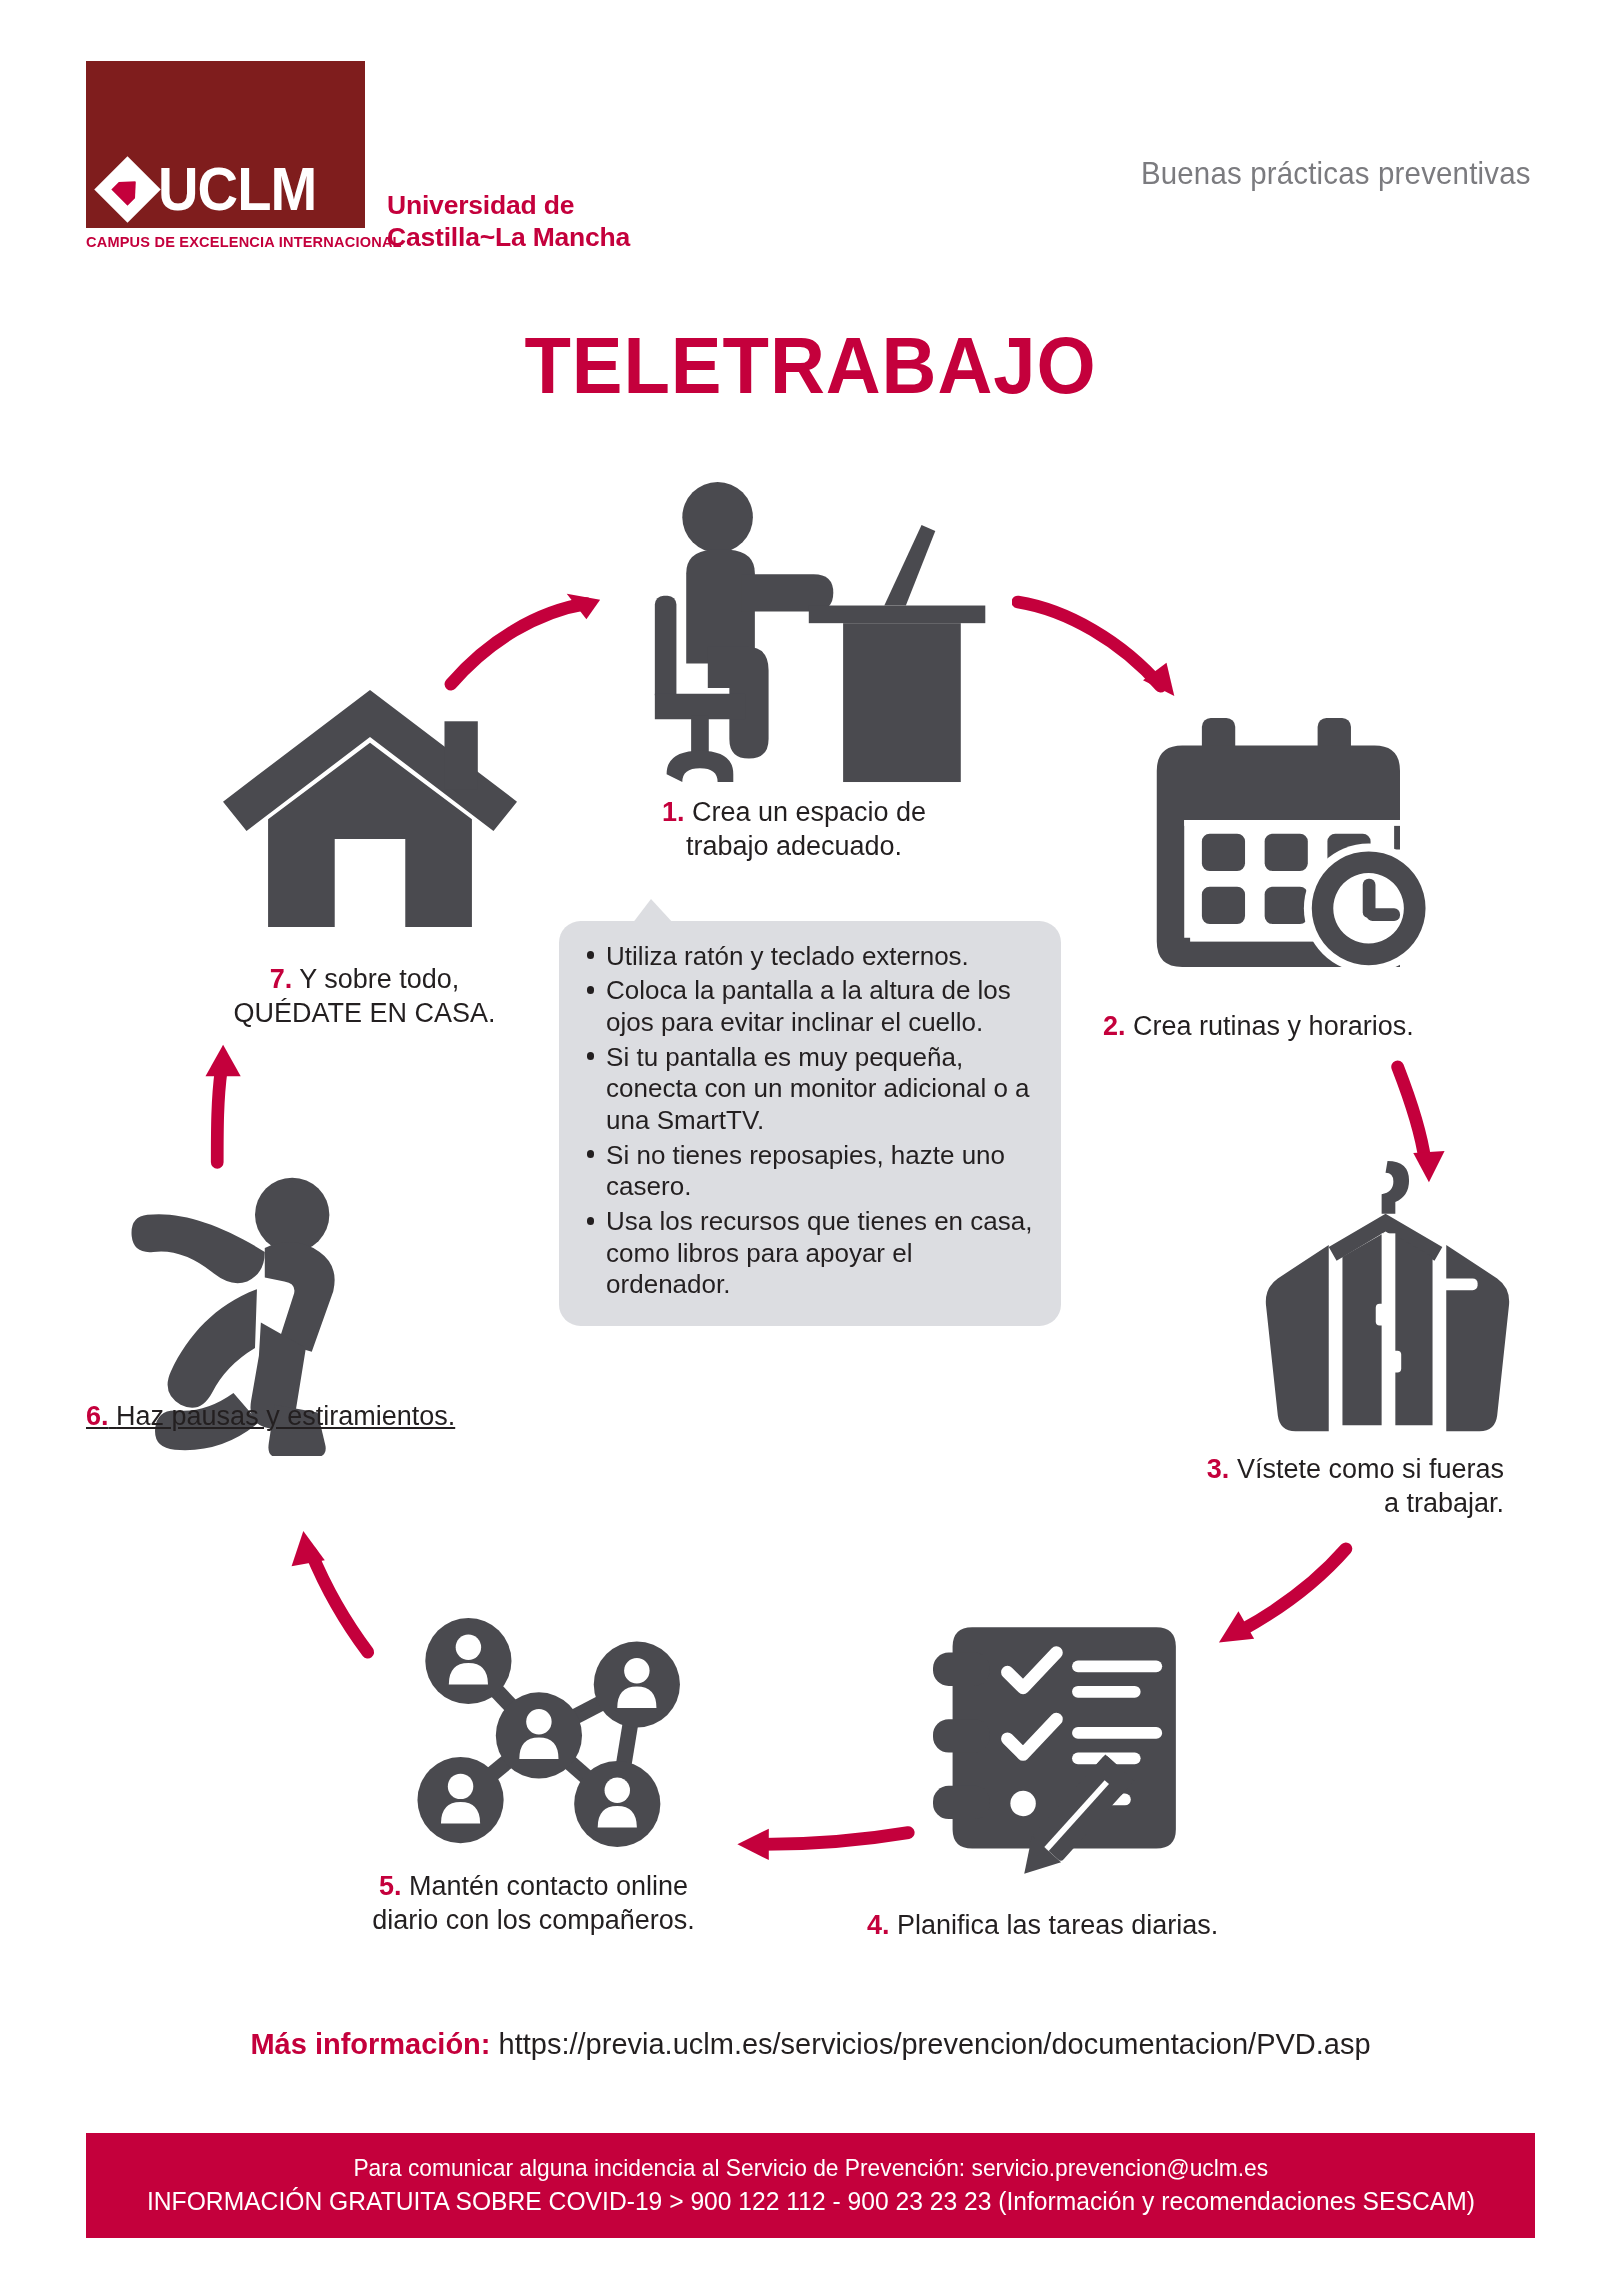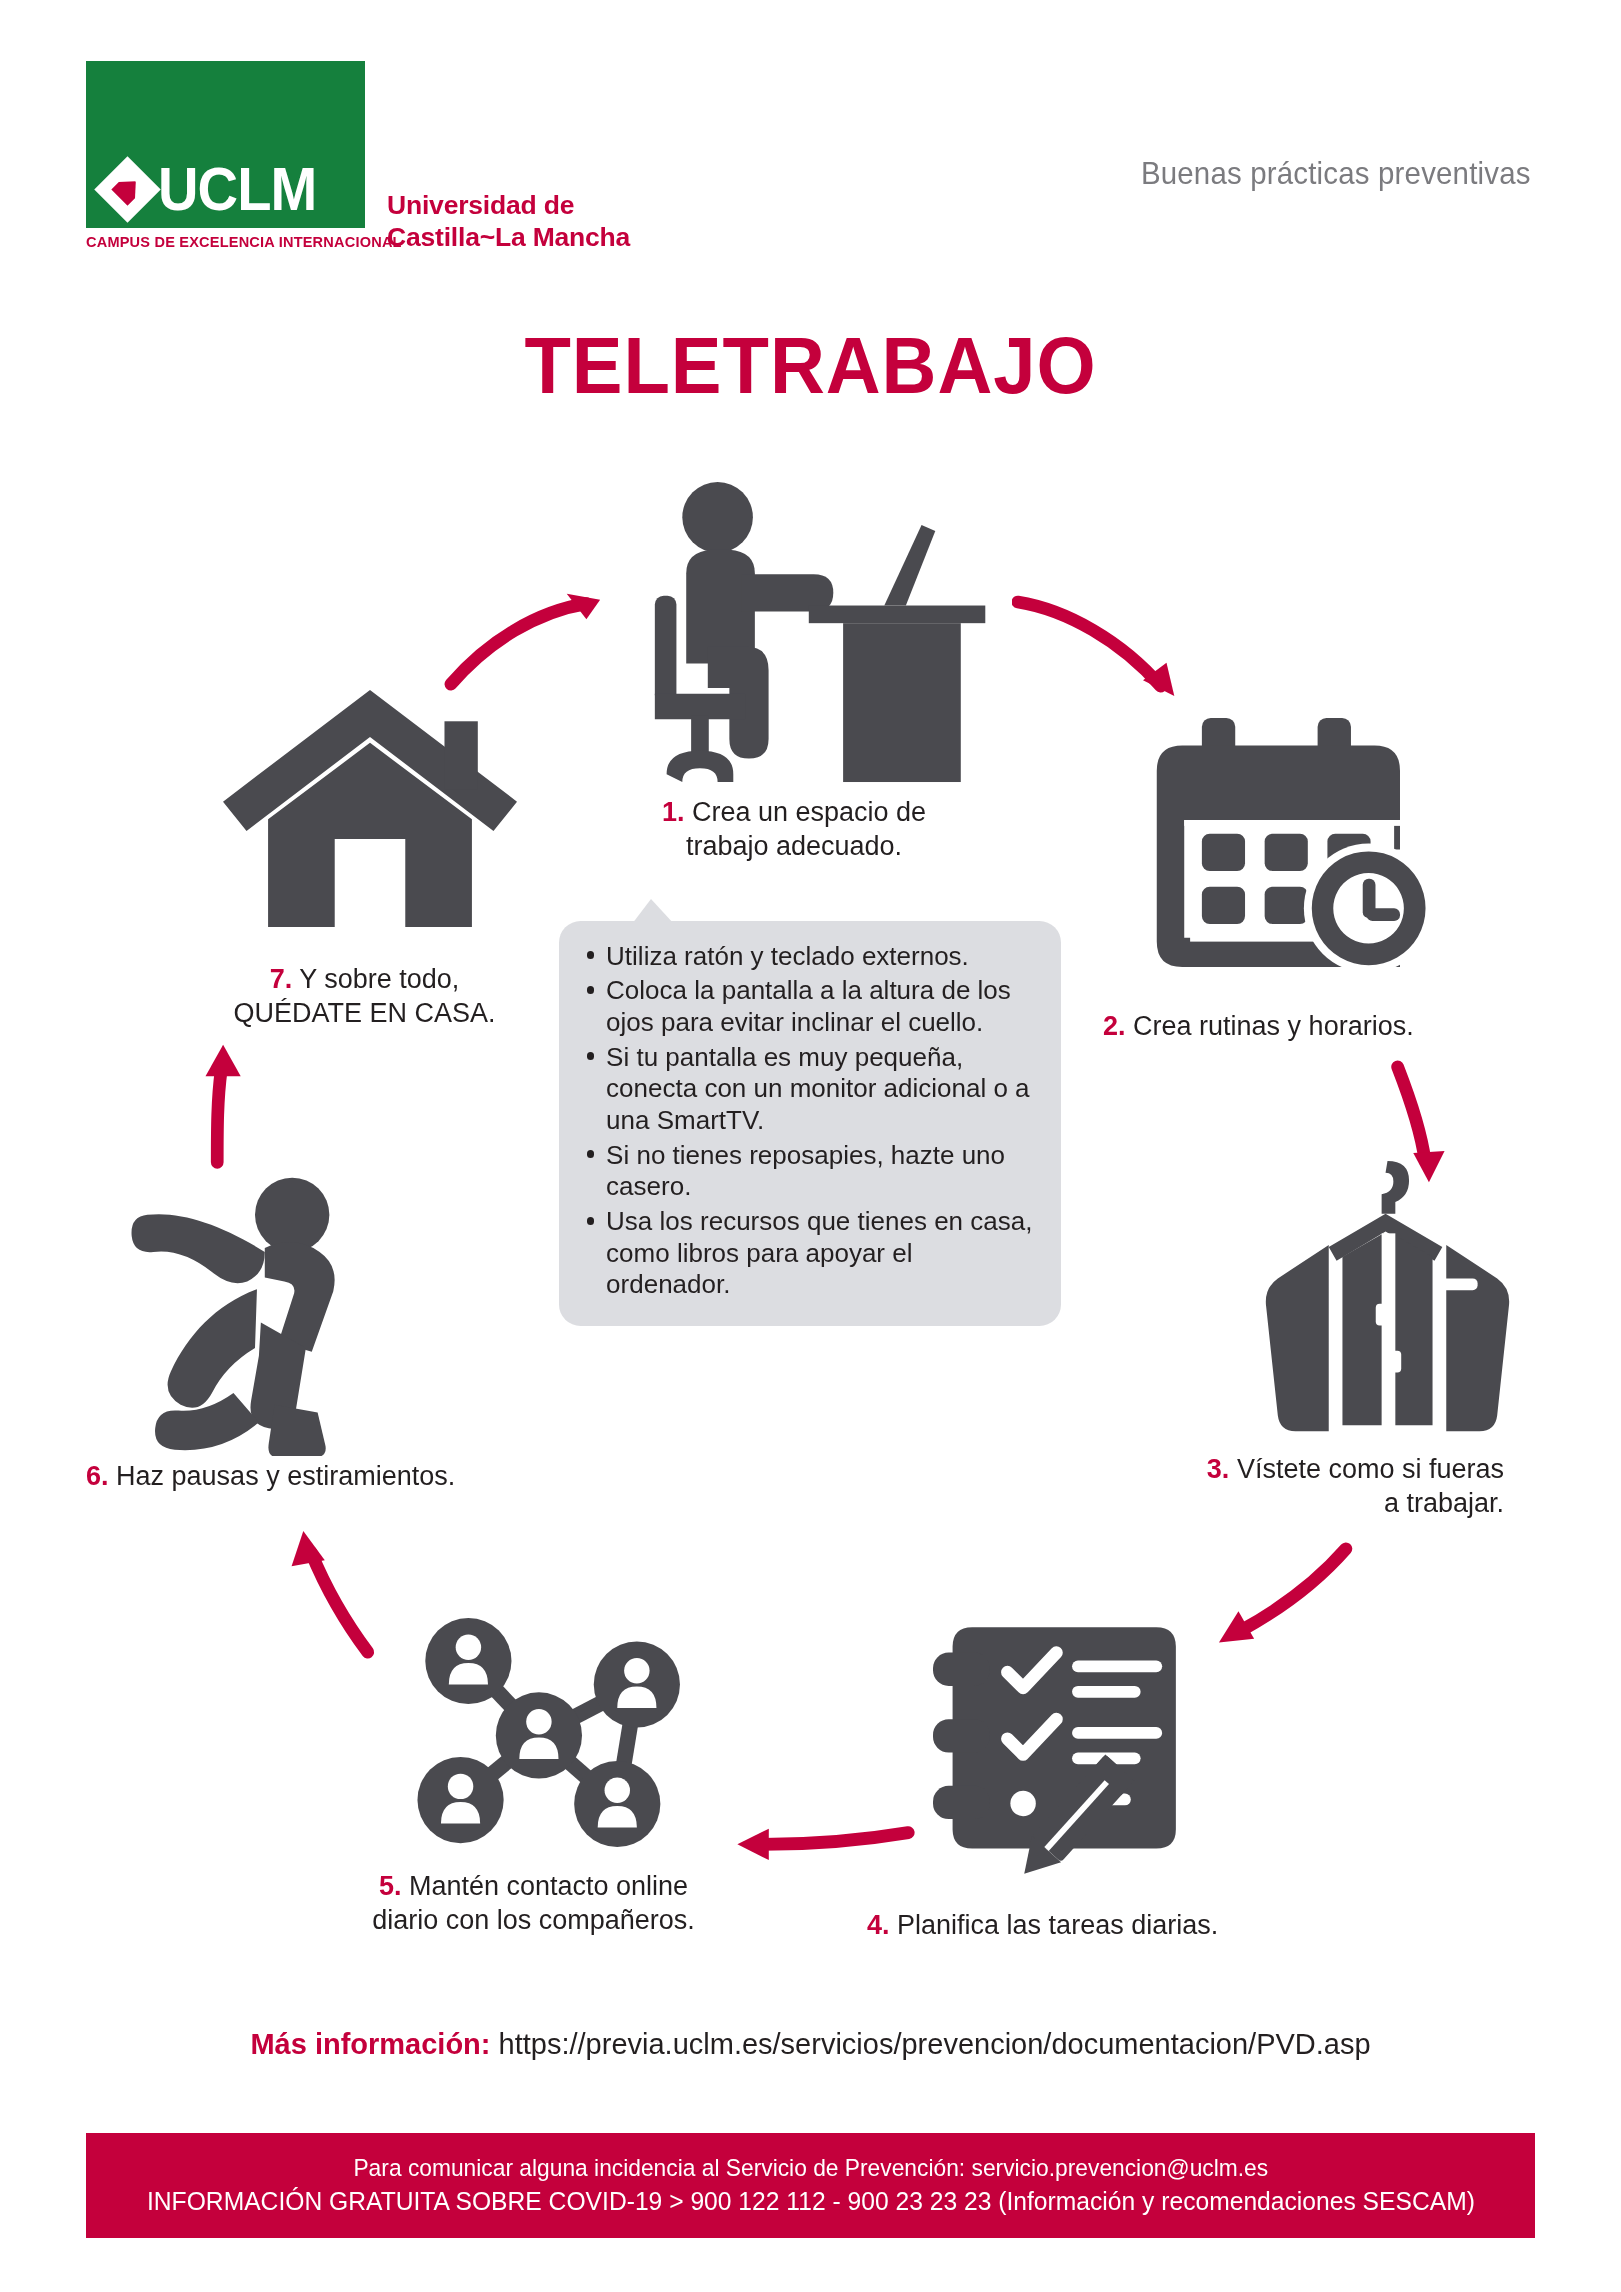--- a/index.html
+++ b/index.html
@@ -6,21 +6,21 @@
   body{
     width:1621px;height:2293px;position:relative;overflow:hidden;
     font-family:"Liberation Sans","DejaVu Sans",sans-serif;
     color:#231f20;
   }
   .stage{position:absolute;inset:0;}
 
   
   .logo-block{position:absolute;left:86px;top:61px;width:284px;}
   .logo-mark{
-    width:279px;height:167px;background:#15803d;
+    width:279px;height:167px;background:#7f1d1d;
     position:relative;
   }
   .logo-inner{
     position:absolute;left:17.6px;bottom:13.7px;display:flex;align-items:center;gap:7.8px;
   }
   .logo-diamond{
     width:47px;height:47px;background:#ffffff;transform:rotate(45deg);
     position:relative;
   }
   .logo-diamond::after{
@@ -306,21 +306,21 @@
       <circle cx="178" cy="74" r="38"></circle>
       <path d="M150 108 q30 -14 56 4 q20 14 14 40 l-22 62 l-34 -10 l16 -50 q2 -10 -10 -12 l-20 -4 z"></path>
       <path d="M150 112 C106 84 64 70 30 74 q-18 2 -16 22 q2 18 22 16 q30 -4 62 22 q18 14 34 8 q18 -8 18 -30 z"></path>
       <path d="M142 150 C100 166 72 196 54 234 q-10 22 10 34 q20 10 32 -12 q14 -28 44 -46 z"></path>
       <path d="M146 184 l46 26 l-10 62 q-4 24 -28 20 q-22 -4 -18 -28 l8 -46 z"></path>
       <path d="M118 256 q-28 20 -56 18 q-22 -2 -24 18 q-2 20 20 22 q48 4 86 -28 z"></path>
       <path d="M160 268 l44 8 l8 34 q2 12 -12 12 h-36 q-12 0 -10 -14 z"></path>
     </svg>
   </div>
 
-  <div class="cap" style="left:86px;top:1460px;white-space:nowrap;">
+  <div class="cap" style="left:86px;top:1400px;white-space:nowrap;text-decoration:underline;">
     <b>6.</b>
     <span>Haz pausas y estiramientos.</span>
   </div>
 
   <div class="ico" style="left:174px;top:1039px;">
     <svg width="108" height="137" viewBox="0 0 110 140" fill="none">
       <path d="M44 126 C44 92 44 62 48 32" stroke="#c4003c" stroke-width="13" stroke-linecap="round"></path>
       <path d="M50 6 l18 32 l-36 0 z" fill="#c4003c"></path>
     </svg>
   </div>

